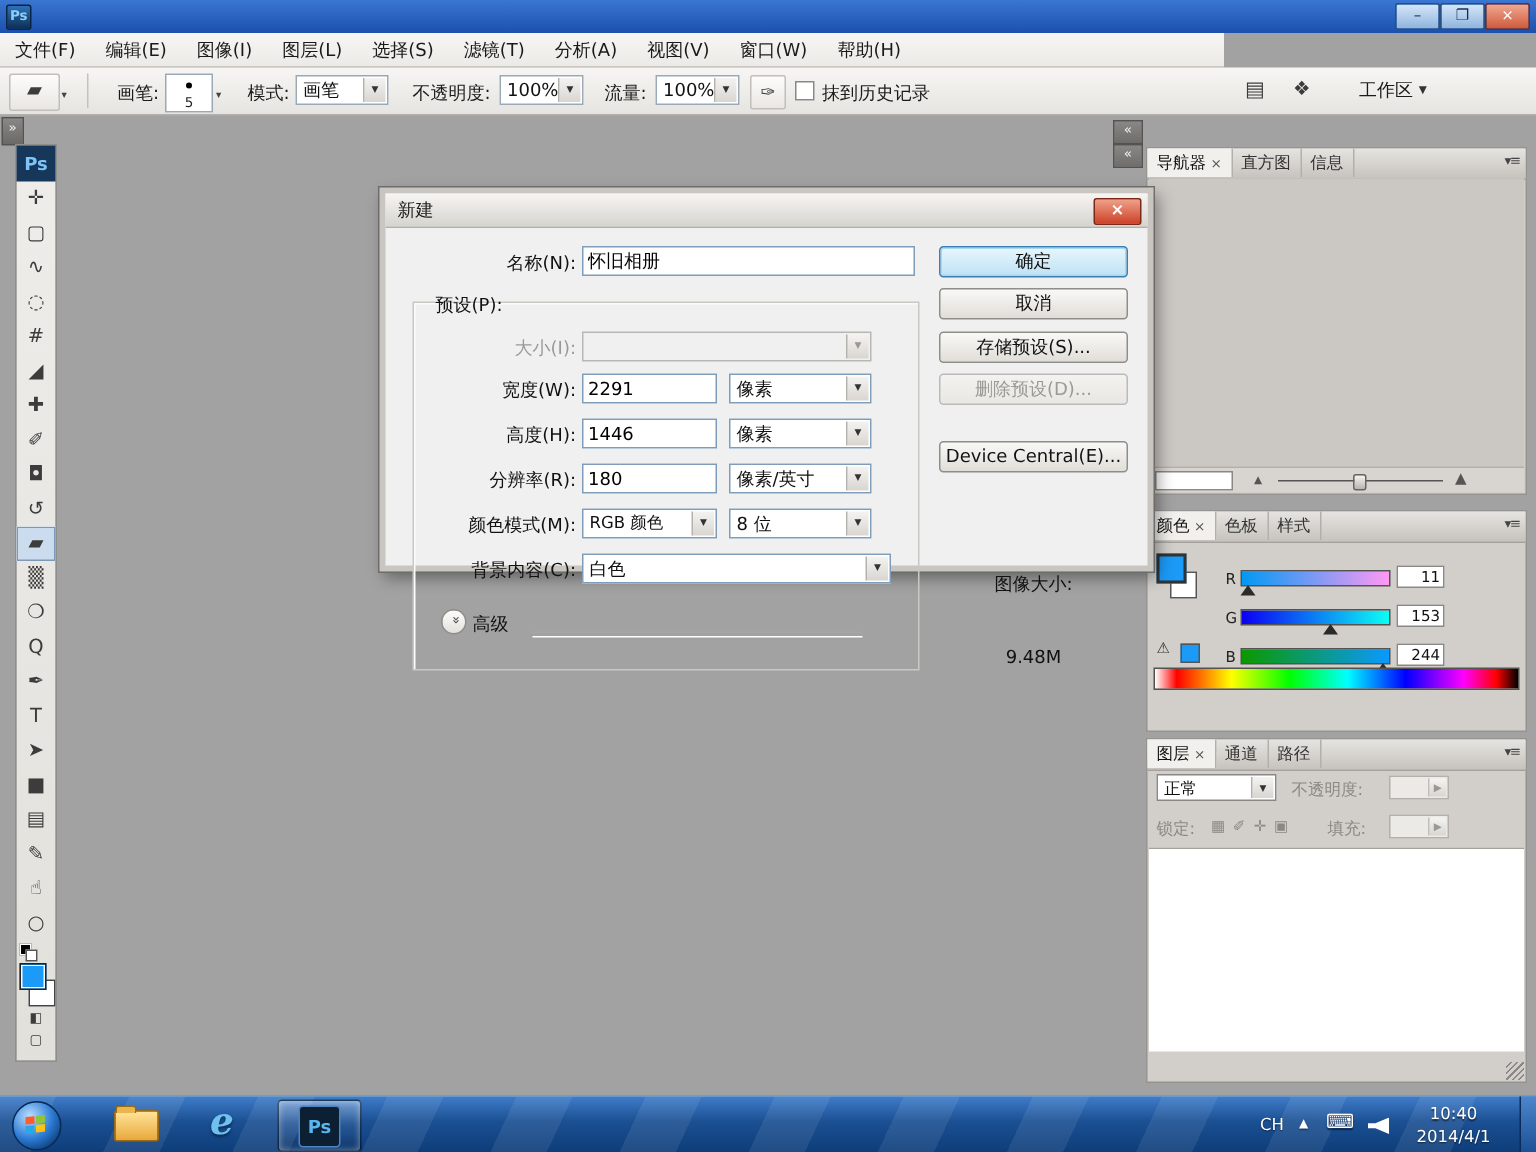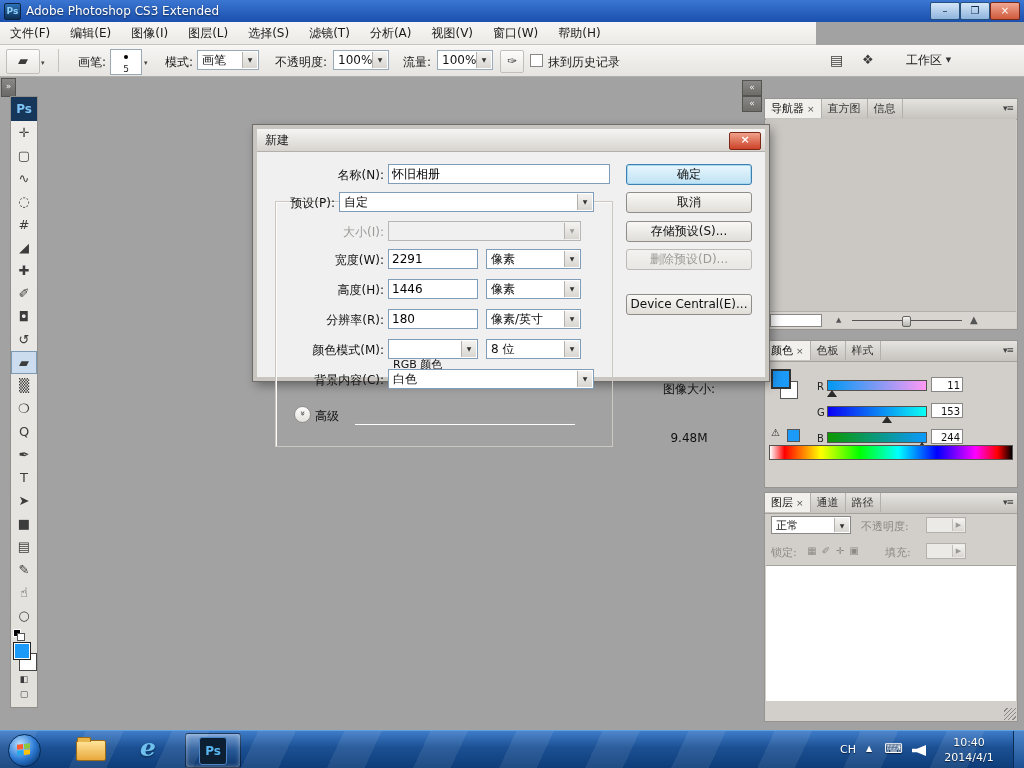--- a/index.html
+++ b/index.html
@@ -125,21 +125,20 @@
   #tray-clock{position:absolute;left:930px;top:4px;width:78px;text-align:center;color:#fff;font-size:11px;line-height:15px;text-shadow:0 1px 1px rgba(0,0,0,.6);}
   #show-desktop{position:absolute;right:0;top:0;width:10px;height:38px;border-left:1px solid #0a2c56;background:linear-gradient(#4d86cc,#1b5093);}
 </style>
 </head>
 <body>
 
 <div id="screen">
 
   <div id="titlebar">
     <div id="app-icon">Ps</div>
-    <div id="title-text">Adobe Photoshop CS3 Extended</div>
     <div class="winbtn" id="btn-min">–</div>
     <div class="winbtn" id="btn-max">❐</div>
     <div class="winbtn" id="btn-close">×</div>
   </div>
 
   <div id="menubar">
     <span><span class="menu-item">文件(F)</span><span class="menu-item">编辑(E)</span><span class="menu-item">图像(I)</span><span class="menu-item">图层(L)</span><span class="menu-item">选择(S)</span><span class="menu-item">滤镜(T)</span><span class="menu-item">分析(A)</span><span class="menu-item">视图(V)</span><span class="menu-item">窗口(W)</span><span class="menu-item">帮助(H)</span></span>
   </div>
 
   <div id="optionsbar">
@@ -296,24 +295,20 @@
       <span id="dialog-close">×</span>
     </div>
 
     <div id="dlg-group-frame"></div>
 
     <span class="dlg-label" style="left:33px;top:38px;">名称(N):</span>
     <input class="tin" style="left: 131px; top: 35px; width: 222px;" value="怀旧相册">
     <div class="btn default" style="left:369px;top:35px;">确定</div>
 
     <span class="dlg-label" style="left:2px;top:66px;width:76px;">预设(P):</span>
-    <div class="combo" style="left:82px;top:63px;width:255px;">
-      <span class="cv">自定</span>
-      <span class="carrow">▼</span>
-    </div>
     <div class="btn" style="left:369px;top:63px;">取消</div>
 
     <span class="dlg-label dim" style="left:33px;top:95px;">大小(I):</span>
     <div class="combo disabled" style="left:131px;top:92px;width:193px;">
       <span class="carrow">▼</span>
     </div>
     <div class="btn" style="left:369px;top:92px;">存储预设(S)...</div>
 
     <span class="dlg-label" style="left:33px;top:123px;">宽度(W):</span>
     <input class="tin" style="left: 131px; top: 120px; width: 90px;" value="2291">
@@ -333,21 +328,21 @@
 
     <span class="dlg-label" style="left:33px;top:183px;">分辨率(R):</span>
     <input class="tin" style="left: 131px; top: 180px; width: 90px;" value="180">
     <div class="combo" style="left:229px;top:180px;width:95px;">
       <span class="cv">像素/英寸</span>
       <span class="carrow">▼</span>
     </div>
 
     <span class="dlg-label" style="left:33px;top:213px;">颜色模式(M):</span>
     <div class="combo" style="left:131px;top:210px;width:90px;">
-      <span class="cv" style="font-size:11px;margin-top:16px;">RGB 颜色</span>
+      <span class="cv" style="font-size:11px;">RGB 颜色</span>
       <span class="carrow">▼</span>
     </div>
     <div class="combo" style="left:229px;top:210px;width:95px;">
       <span class="cv">8 位</span>
       <span class="carrow">▼</span>
     </div>
 
     <span class="dlg-label" style="left:33px;top:243px;">背景内容(C):</span>
     <div class="combo" style="left:131px;top:240px;width:206px;">
       <span class="cv">白色</span>

